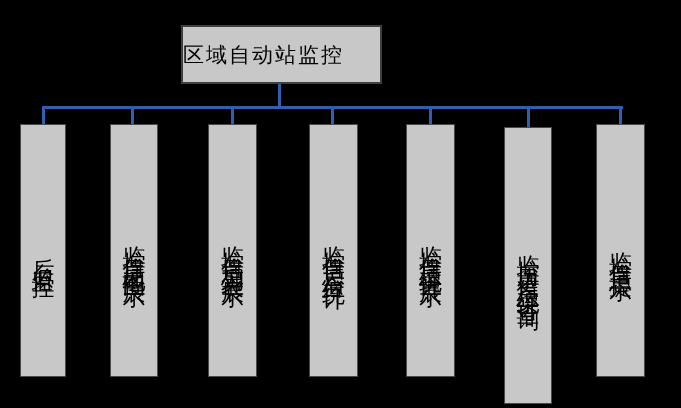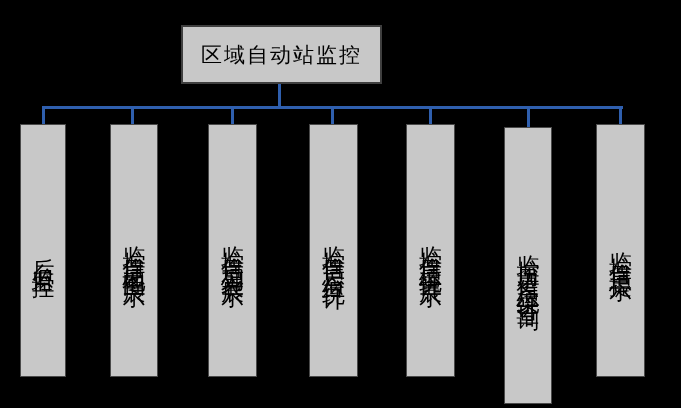--- a/index.html
+++ b/index.html
@@ -20,21 +20,21 @@
     position: absolute;
     left: 181px;
     top: 25px;
     width: 201px;
     height: 59px;
     background: #c8c8c8;
     border: 2px solid #3f3f3f;
     box-sizing: border-box;
     display: flex;
     align-items: center;
-    justify-content: center;
+    justify-content: flex-start;
   }
   .root-label {
     font-size: 21px;
     color: #000000;
     letter-spacing: 2px;
     white-space: nowrap;
   }
   
   .line {
     position: absolute;

